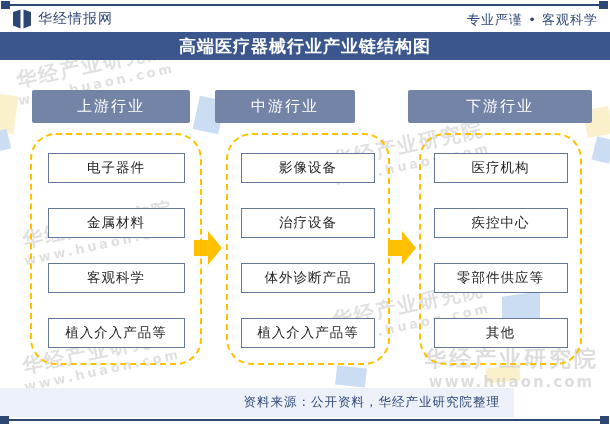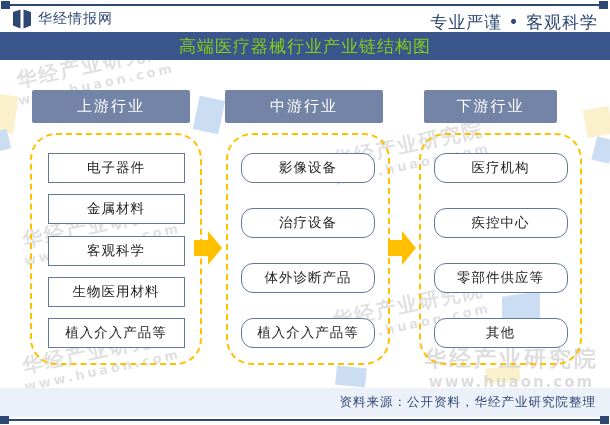--- a/index.html
+++ b/index.html
@@ -19,28 +19,28 @@
   .sq-tl { left:1px;  top:1px; }
   .sq-tr { left:599px; top:1px; }
   .sq-bl { left:0px;  top:416px; }
   .sq-br { left:600px; top:416px; }
 
   
   .site-header { position:absolute; top:6px; left:0; width:610px; height:26px; z-index:2; }
   .brand { position:absolute; left:12px; top:3px; display:flex; align-items:center; gap:6px;justify-content:center; }
   .brand svg { display:block; }
   .brand-name { font-size:14px; color:#2E4875; letter-spacing:1px; }
-  .slogan { position:absolute; right:12px; top:5px; font-size:17px; color:#2E4875; letter-spacing:1px; }
+  .slogan { position:absolute; right:12px; top:5px; font-size:13px; color:#2E4875; letter-spacing:1px; }
 
   
   .title-bar {
     position:absolute; top:32px; left:0; width:610px; height:28px;
     background:#3A568C; display:flex; align-items:center; justify-content:center; z-index:2;
   }
-  .title-bar h1 { font-size:17px; font-weight:normal; color:#84cc16; letter-spacing:1px; }
+  .title-bar h1 { font-size:17px; font-weight:bold; color:#ffffff; letter-spacing:1px; }
 
   
   .deco { position:absolute; z-index:0; pointer-events:none; }
   .deco.y { background:#FAF1CC; }
   .deco.b { background:#CBDDF2; }
 
   
   .wm { position:absolute; z-index:0; text-align:center; color:#c8c8c8; opacity:.55;
         transform:rotate(-12deg); pointer-events:none; line-height:1.25; white-space:nowrap; }
   .wm .l1 { font-size:20px; font-weight:bold; letter-spacing:2px; }
@@ -49,48 +49,48 @@
   .wm.flat .l1 { font-size:22px; letter-spacing:3px; }
   .wm.flat .l2 { font-size:15px; letter-spacing:2px; }
 
   
   .pill {
     position:absolute; top:90px; height:33px; border-radius:2px;
     background:#7384A7; color:#ffffff; font-size:15px; letter-spacing:2px;
     display:flex; align-items:center; justify-content:center; z-index:2;
   }
   .pill1 { left:32px;  width:158px; }
-  .pill2 { left:225px; width:158px;font-family:Liberation Mono, monospace; }
-  .pill3 { left:424px; width:133px; }
+  .pill2 { left:215px; width:140px;font-family:Liberation Mono, monospace; }
+  .pill3 { left:408px; width:184px; }
 
   
   .group {
     position:absolute; top:133px; height:232px; border:2px dashed #FFC000; border-radius:26px;
     display:flex; flex-direction:column; align-items:center; justify-content:space-between;
     padding:18px 0 15px 0; z-index:1; background:transparent;
   }
   .group1 { left:30px;  width:172px; }
   .group2 { left:226px; width:164px; }
   .group3 { left:419px; width:163px; }
 
   .node {
     width:137px; height:30px; background:#ffffff; border:1px solid #64779B;
     display:flex; align-items:center; justify-content:center;
     font-size:13.5px; color:#232323; letter-spacing:1px; flex:0 0 auto;
   }
-  .group2 .node, .group3 .node { width:134px;border-radius:12px; }
+  .group2 .node, .group3 .node { width:134px; }
 
   
   .flow-arrow { position:absolute; top:230px; width:28px; height:36px; z-index:2; }
   .arrow1 { left:194px; }
   .arrow2 { left:388px; }
 
   
   .source-bar {
-    position:absolute; top:388px; left:0; width:610px; height:29px;
+    position:absolute; top:388px; left:0; width:514px; height:29px;
     background:#ECF0F8; display:flex; align-items:center; justify-content:flex-end;
     padding-right:14px; z-index:2;
   }
   .source-bar span { font-size:12.5px; color:#2E4875; letter-spacing:1px; }
 </style>
 </head>
 <body>
 
 <div class="stage">
 
@@ -148,21 +148,20 @@
   </div>
 
   <div class="pill pill1">上游行业</div>
   <div class="pill pill2">中游行业</div>
   <div class="pill pill3">下游行业</div>
 
   <div class="group group1">
     <div class="node">电子器件</div>
     <div class="node">金属材料</div>
     <div class="node">客观科学</div>
-    <div class="node">生物医用材料</div>
     <div class="node">植入介入产品等</div>
   </div>
 
   <div class="group group2">
     <div class="node">影像设备</div>
     <div class="node">治疗设备</div>
     <div class="node">体外诊断产品</div>
     <div class="node">植入介入产品等</div>
   </div>
 

